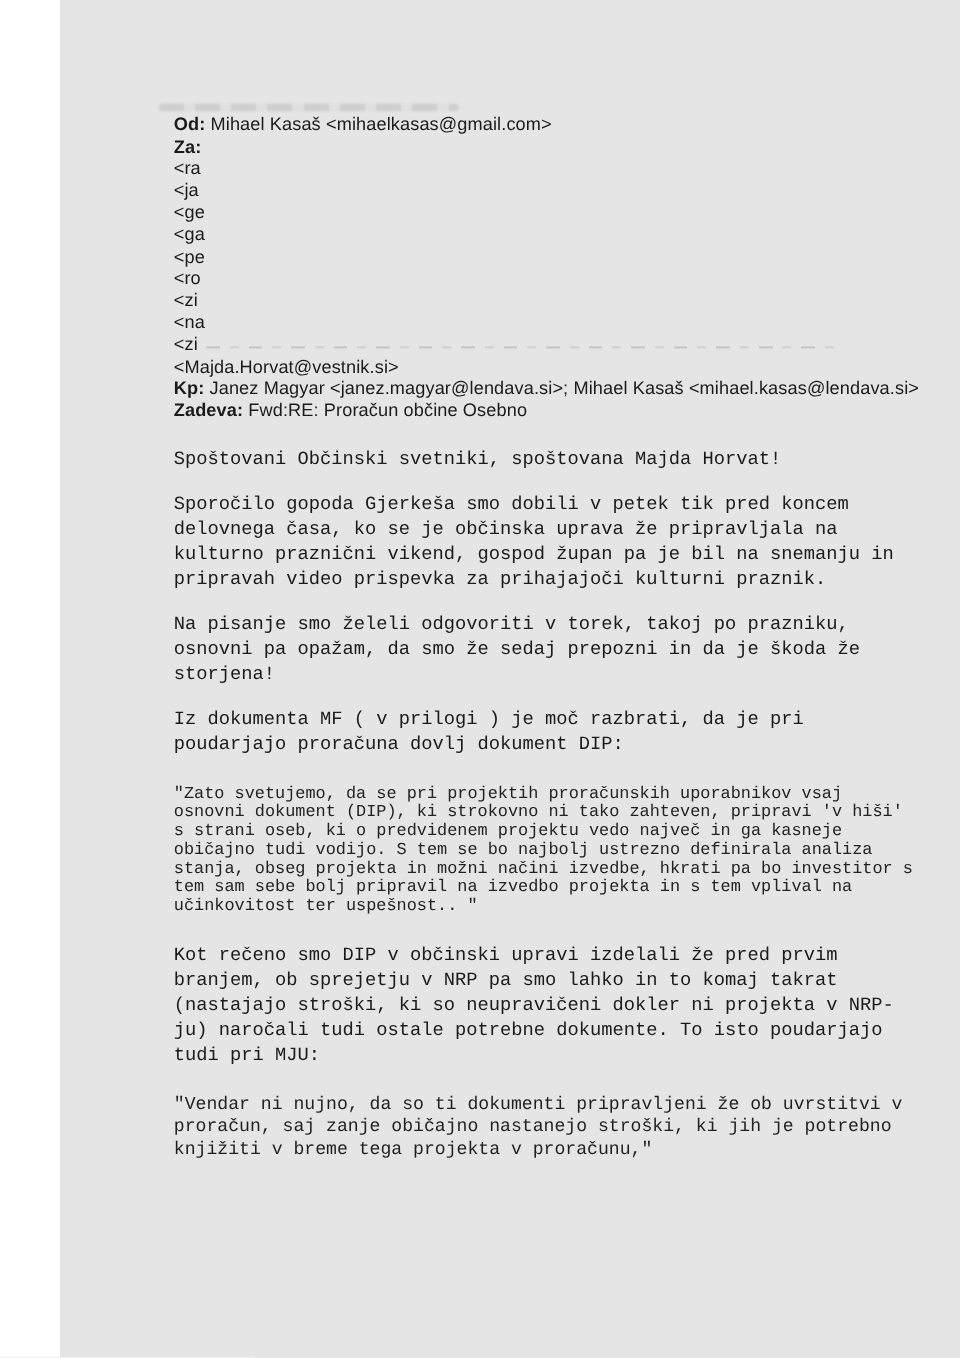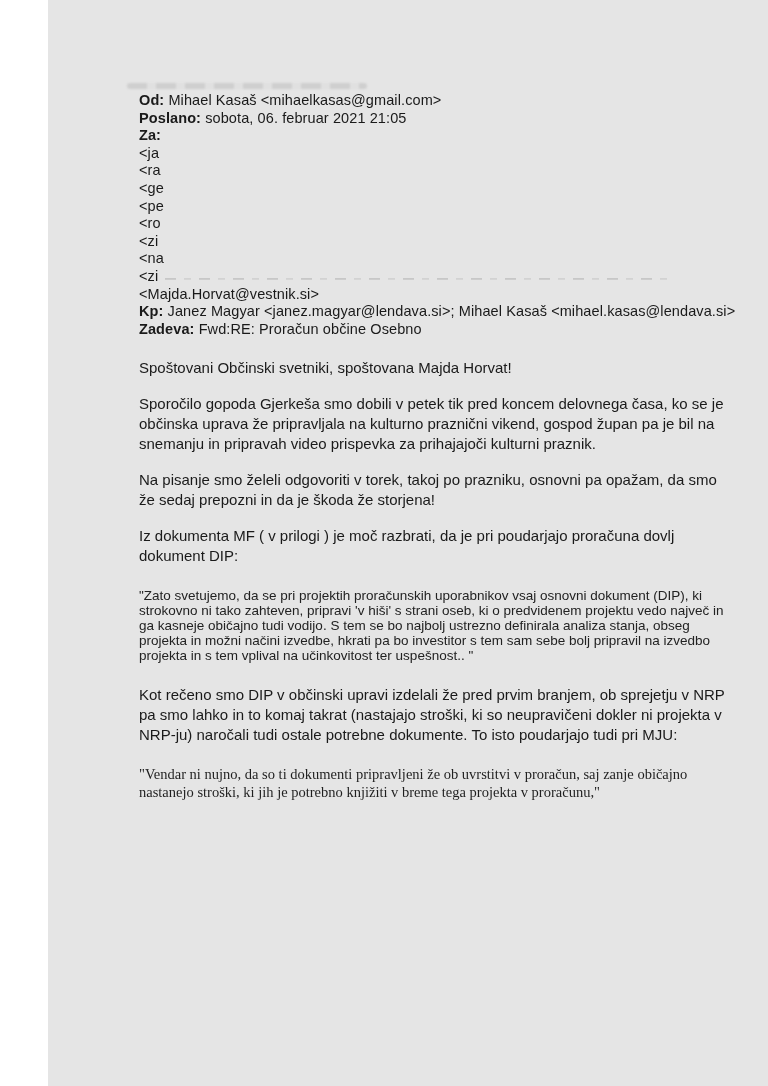--- a/index.html
+++ b/index.html
@@ -46,21 +46,21 @@
     width: 505px; height: 11px;
     margin-left: 7px;
     background-image: repeating-linear-gradient(90deg,
       #c7c7c7 0 11px, transparent 11px 19px,
       #d2d2d2 19px 26px, transparent 26px 34px);
     background-position: 0 8px;
     background-size: 100% 1.8px;
     background-repeat: no-repeat;
   }
   .body-text { margin-top: 20px; font-size: 15px; line-height: 20px; }
-  .body-text p { margin: 0 0 16px 0; }
+  .body-text p { margin: 0 0 16px 0; font-family: Liberation Mono, monospace; }
   .quote-sans {
     font-family: "Liberation Sans", sans-serif;
     font-size: 13.5px;
     line-height: 15px;
     margin: 22px 0 22px 0 !important;
     color: #222222;
   }
   .quote-serif {
     font-family: "Liberation Serif", serif;
     font-size: 14.5px;
@@ -76,29 +76,26 @@
   <div class="content">
 
     <div class="smudge-top"></div>
 
     <div class="headers">
       <div class="hline">
         <span class="hlabel">Od:</span>
         <span>Mihael Kasaš &lt;mihaelkasas@gmail.com&gt;</span>
       </div>
       <div class="hline">
-        <span class="hlabel">Poslano:</span>
-        <span>sobota, 06. februar 2021 21:05</span>
-      </div>
-      <div class="hline">
         <span class="hlabel">Za:</span>
       </div>
+      <div class="hline">&lt;ra</div>
       <div class="hline">&lt;ja</div>
-      <div class="hline">&lt;ra</div>
       <div class="hline">&lt;ge</div>
+      <div class="hline">&lt;ga</div>
       <div class="hline">&lt;pe</div>
       <div class="hline">&lt;ro</div>
       <div class="hline">&lt;zi</div>
       <div class="hline">&lt;na</div>
       <div class="hline">
         <span>&lt;zi</span><span class="remnant"></span>
       </div>
       <div class="hline">&lt;Majda.Horvat@vestnik.si&gt;</div>
       <div class="hline">
         <span class="hlabel">Kp:</span>

